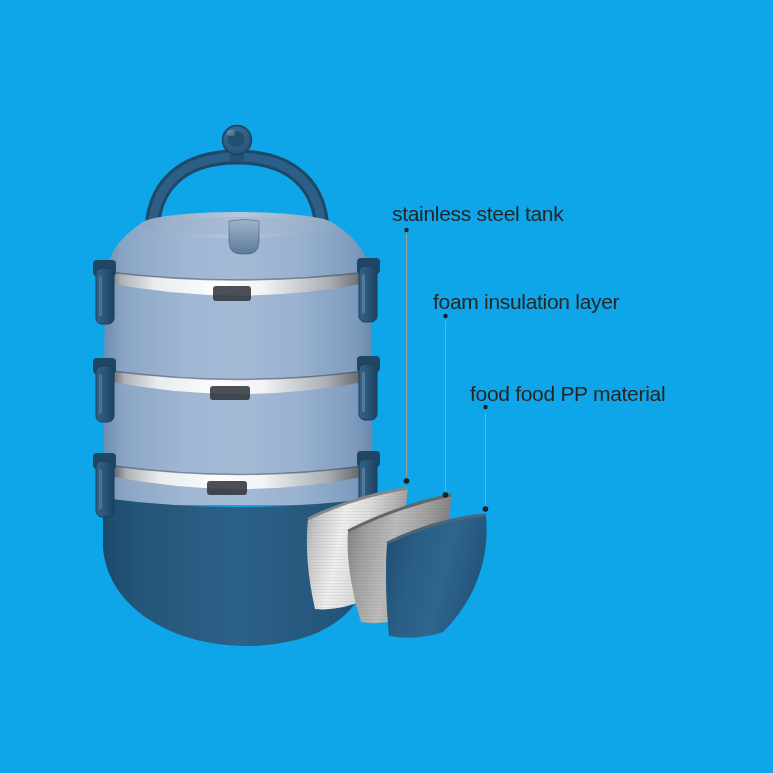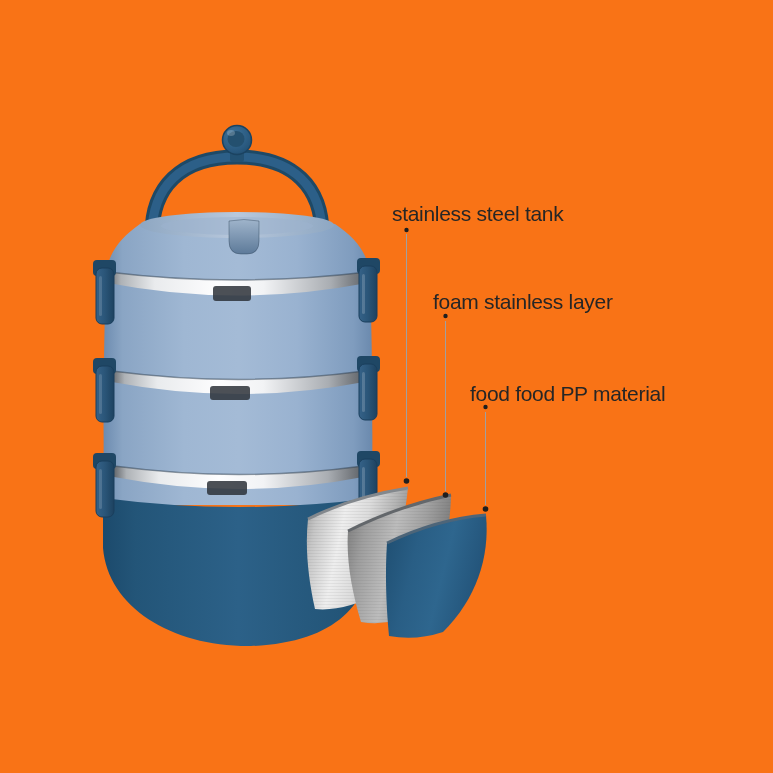--- a/index.html
+++ b/index.html
@@ -1,20 +1,20 @@
 <!DOCTYPE html>
 <html><head>
 <meta charset="utf-8">
 <style>
   html, body { margin: 0; padding: 0; background: #ffffff; }
   .stage {
     position: relative;
     width: 773px;
     height: 773px;
-    background: #f97316;
+    background: #0ea5e9;
     overflow: hidden;
     font-family: "Liberation Sans", sans-serif;
   }
   .product-svg { position: absolute; left: 0; top: 0; }
   .callout {
     position: absolute;
     font-family: "Liberation Sans", "DejaVu Sans", sans-serif;
     font-size: 21px;
     font-weight: 500;
     letter-spacing: -0.3px;
@@ -220,16 +220,16 @@
       <circle cx="406.5" cy="230" r="2.2"></circle>
       <circle cx="406.5" cy="481" r="2.8"></circle>
       <circle cx="445.5" cy="316" r="2.2"></circle>
       <circle cx="445.5" cy="495" r="2.8"></circle>
       <circle cx="485.5" cy="407" r="2.2"></circle>
       <circle cx="485.5" cy="509" r="2.8"></circle>
     </g>
   </svg>
 
   <div class="callout callout-1">stainless steel tank</div>
-  <div class="callout callout-2">foam stainless layer</div>
+  <div class="callout callout-2">foam insulation layer</div>
   <div class="callout callout-3">food food PP material</div>
 
 </div>
 
 </body></html>

